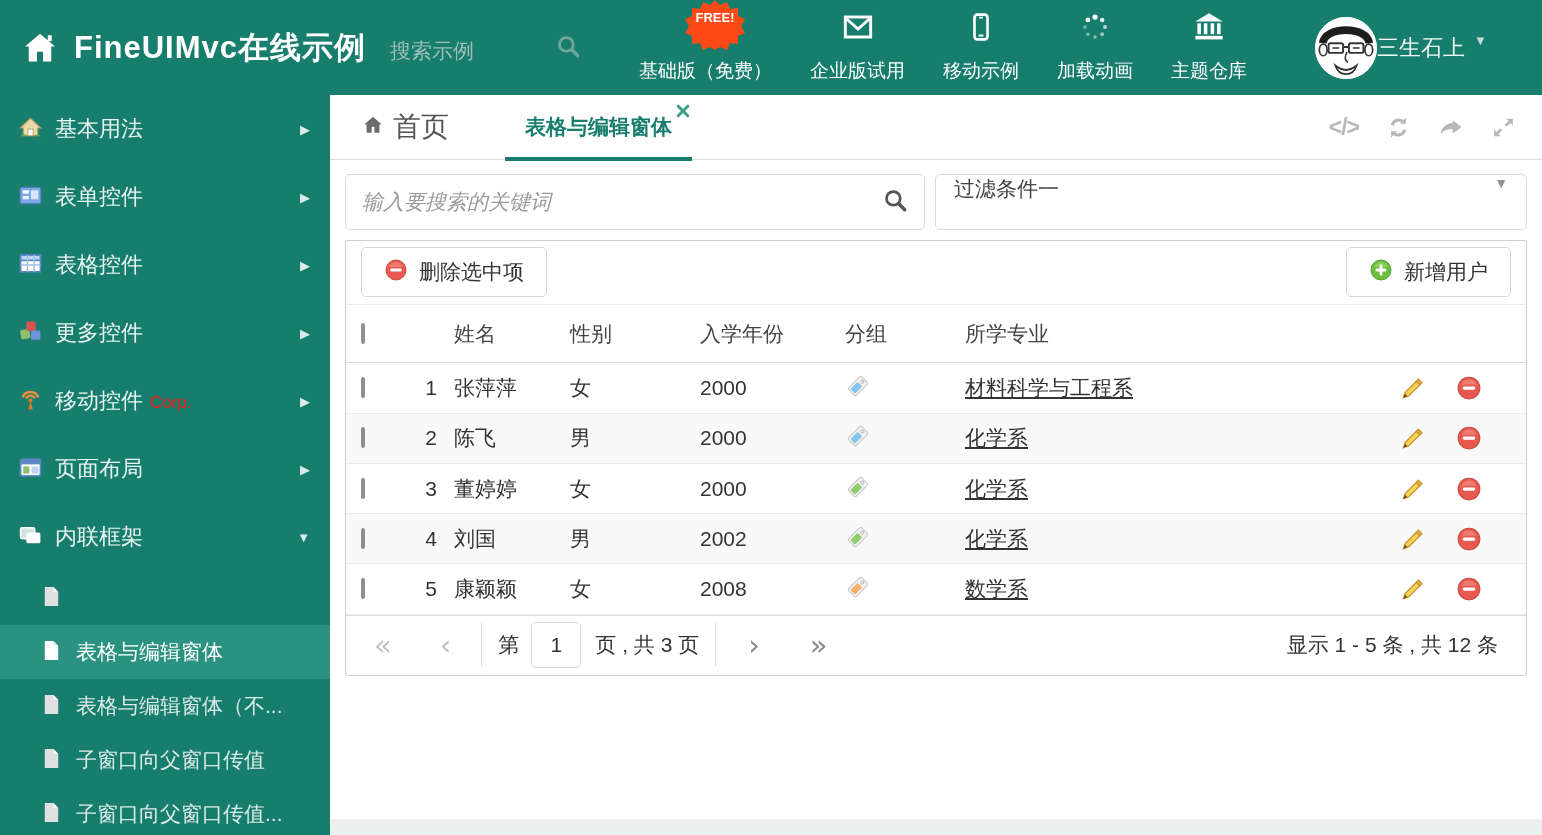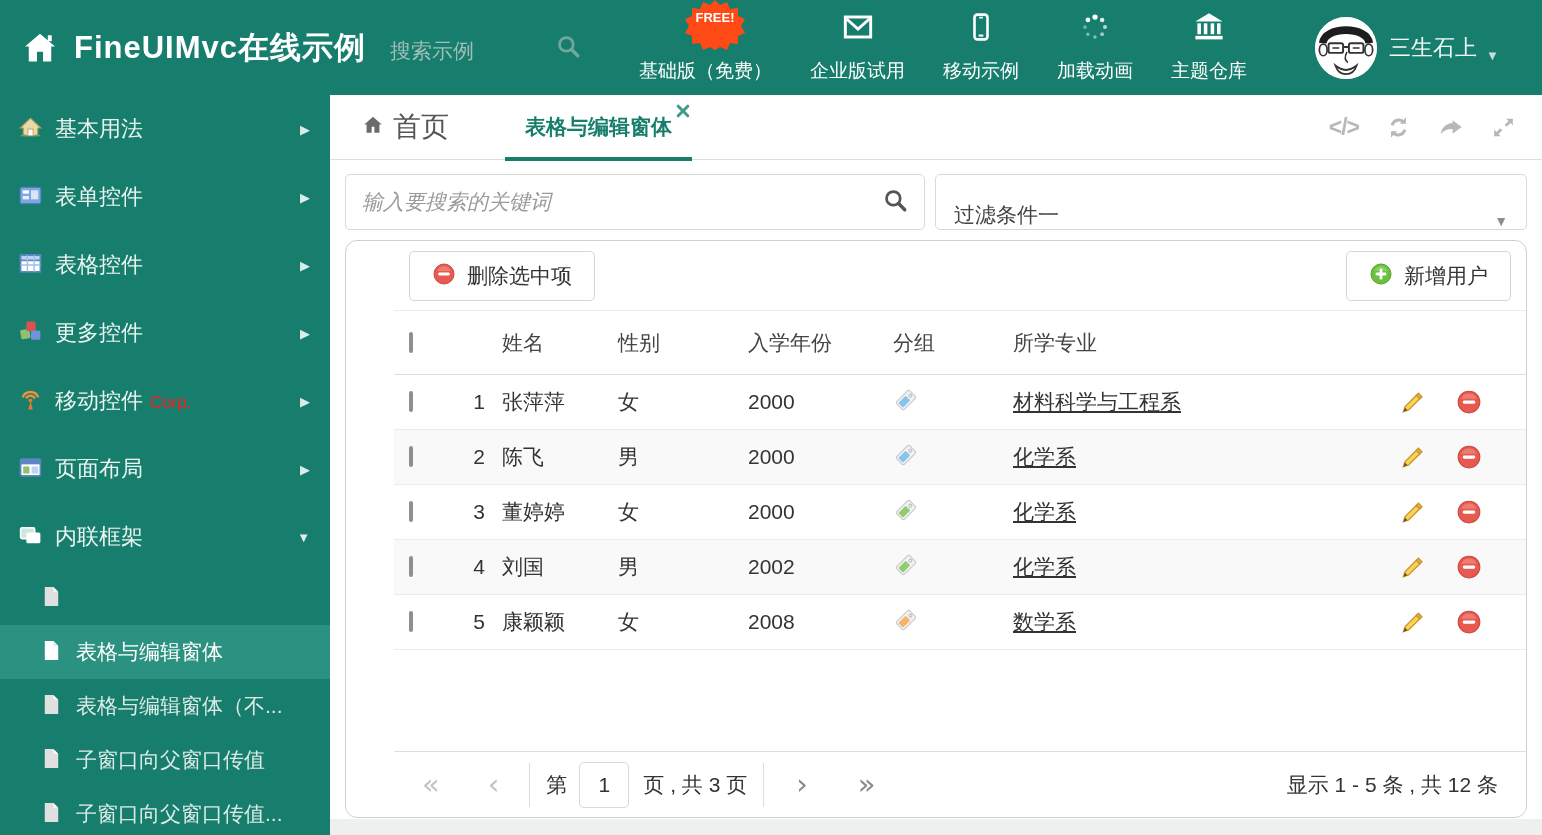--- a/index.html
+++ b/index.html
@@ -9,21 +9,21 @@
   .app-title { color:#fff; font-size:31px; font-weight:bold; margin-left:16px; letter-spacing:1px; white-space:nowrap; }
   .hsearch { display:flex; align-items:flex-end; margin-left:24px; width:205px; }
   .hsearch input { background:transparent; border:none; outline:none; color:#bdd8d2; font-size:21px; width:165px; font-family:inherit; }
   .hsearch input::placeholder { color:#9fbfb8; }
   .free-badge { position:absolute; left:684px; top:0px; width:62px; height:50px; }
   .free-badge .fb-txt { position:absolute; left:0; top:10px; width:62px; text-align:center; color:#fff; font-size:13px; font-weight:bold; }
   .hnav { display:flex; margin-left:44px; align-items:flex-start; }
   .hnav-item { display:flex; flex-direction:column; align-items:center; gap:12px; margin-right:38px; cursor:pointer; }
   .hnav-item .nlabel { color:#fff; font-size:19px; white-space:nowrap; }
   .avatar { width:62px; height:62px; border-radius:50%; background:#fff; overflow:hidden; margin-left:30px; flex:none; }
-  .usermenu { display:flex; align-items:flex-end; margin-left:12px; cursor:pointer; }
+  .usermenu { display:flex; align-items:flex-start; cursor:pointer; }
   .usermenu .uname { color:#f2faf8; font-size:22px; }
   .usermenu .caret { color:rgba(255,255,255,.75); font-size:13px; margin-left:9px; }
   .sidebar { position:absolute; left:0; top:95px; width:330px; height:740px; background:#177d6c; overflow:hidden; }
   .snav-item { height:68px; display:flex; align-items:center; padding-left:18px; position:relative; cursor:pointer; }
   .snav-item .slabel { color:#eaf5f2; font-size:22px; margin-left:12px; white-space:nowrap;text-align:center; }
   .snav-item .corp { color:#ff1a1a; font-size:17px; margin-left:7px; margin-top:4px; }
   .snav-item .arrow { position:absolute; right:20px; color:rgba(255,255,255,.85); font-size:13px; }
   .sub-item { height:54px; display:flex; align-items:center; padding-left:40px; cursor:pointer; }
   .sub-item .slabel { color:#ddecE8; color:#dcebe7; font-size:21px; margin-left:13px; white-space:nowrap; }
   .sub-item.selected { background:#2b9181; }
@@ -37,24 +37,24 @@
   .tab-active .tlabel { color:#177d6c; font-size:21px; font-weight:bold; }
   .tab-active .underline { position:absolute; left:0; right:0; bottom:-1px; height:4px; background:#177d6c; }
   .tab-active .close-x { position:absolute; top:9px; right:2px; }
   .tb-icons { margin-left:auto; margin-right:26px; display:flex; align-items:center; gap:26px; }
   .tb-icons .tbi { cursor:pointer; display:flex; align-items:center; }
   .code-ic { color:#b8b8b8; font-size:23px; font-weight:bold; letter-spacing:-1px; }
   .filters { display:flex; padding:14px 15px 0 15px; gap:10px; }
   .f-search { width:580px; height:56px; background:#fff; border:1px solid #d9d9d9; border-radius:5px; display:flex; align-items:center; padding:0 16px; }
   .f-search input { flex:1; border:none; outline:none; font-size:21px; color:#c2410c; font-family:inherit;font-style:italic; }
   .f-search input::placeholder { color:#9a9a9a; }
-  .f-drop { flex:1; height:56px; background:#fff; border:1px solid #d9d9d9; border-radius:5px; display:flex; align-items:flex-end; padding:0 18px; cursor:pointer; }
+  .f-drop { flex:1; height:56px; background:#fff; border:1px solid #d9d9d9; border-radius:5px; display:flex; align-items:flex-start; padding:0 18px; cursor:pointer; }
   .f-drop .dval { font-size:21px; color:#444; flex:1; }
   .f-drop .caret { color:#8f8f8f; font-size:14px; }
-  .panel { margin:10px 15px 0 15px; width:1182px; height:578px; background:#fff; border:1px solid #cfcfcf; border-radius:12px; display:flex; flex-direction:column;padding-left:48px; }
+  .panel { margin:10px 15px 0 15px; width:1182px; height:436px; background:#fff; border:1px solid #cfcfcf; border-radius:2px; display:flex; flex-direction:column; }
   .toolbar { height:70px; display:flex; align-items:center; padding:0 15px; border-bottom:1px solid #ececec; }
   .btn { height:50px; background:#fff; border:1px solid #d5d5d5; border-radius:5px; display:flex; align-items:center; gap:11px; padding:0 22px; cursor:pointer; }
   .btn .blabel { font-size:21px; color:#333; white-space:nowrap; }
   .btn-add { margin-left:auto; }
   .thead-row, .trow { display:grid; grid-template-columns:62px 46px 116px 130px 145px 120px 1fr 58px 70px; align-items:center; }
   .thead-row { height:64px; border-bottom:1px solid #ddd; }
   .thead-row .hcell { font-size:21px; color:#444; cursor:pointer; }
   .trow { height:55px; border-bottom:1px solid #ececec; }
   .trow.alt { background:#f9f9f9; }
   .cbx { width:18px; height:18px; border:2px solid #8f8f8f; border-radius:3px; background:#fff; margin-left:15px; cursor:pointer; }

